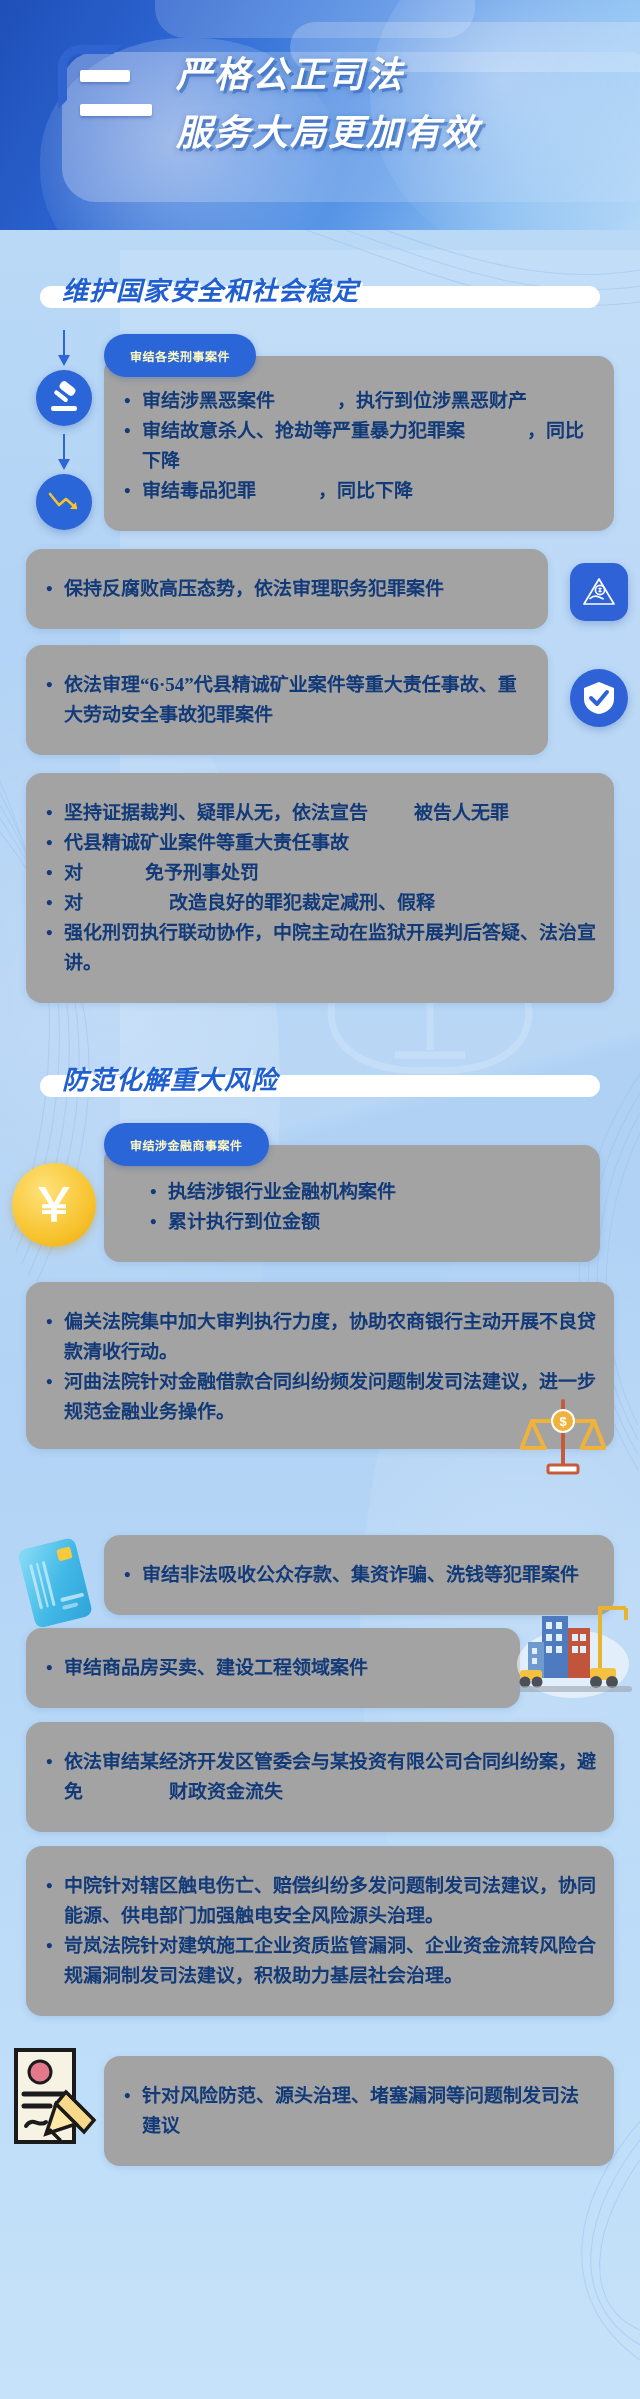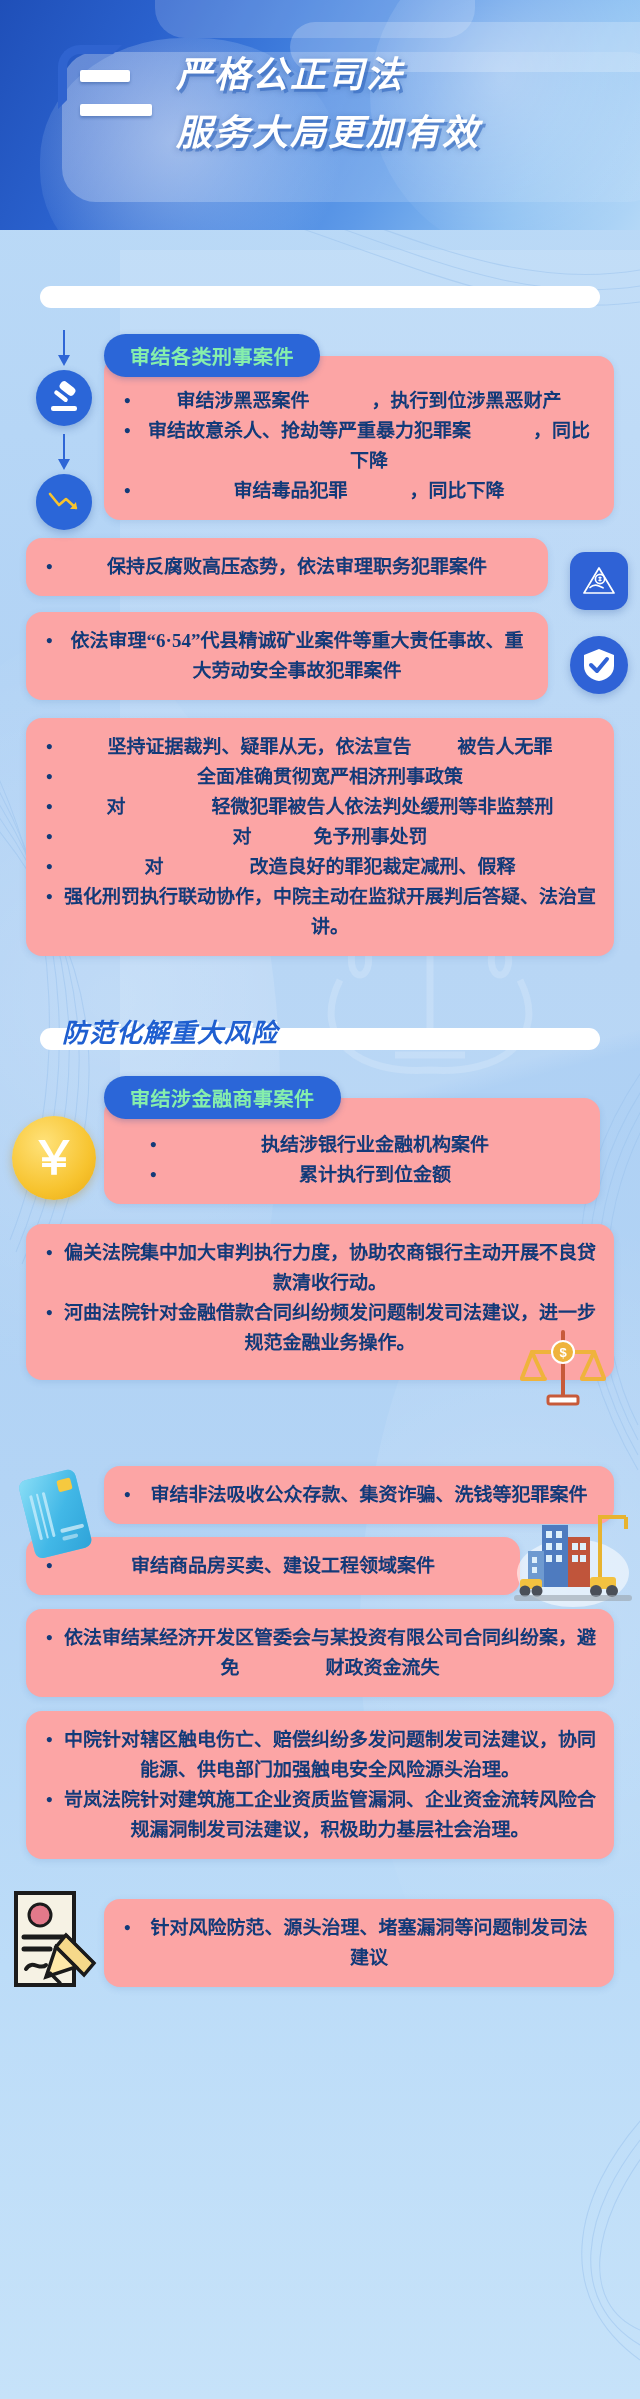--- a/index.html
+++ b/index.html
@@ -88,46 +88,45 @@
     font-family:"Liberation Sans","DejaVu Sans",sans-serif;
     font-weight:700; font-style:italic; font-size:26px; letter-spacing:1px;
     color:#1f5fd0;
     text-shadow:2px 2px 0 rgba(255,255,255,.95);
     white-space:nowrap;
   }
 
   
   .card {
     position:relative; z-index:3;
-    background:#fca5a5; border-radius:16px;
+    background:#a3a3a3; border-radius:16px;
     box-shadow:0 2px 7px rgba(40,90,160,.14);
-    padding:14px 18px;
-    text-align:center;
+    padding:25px 18px;
   }
   .card ul { list-style:none; }
   .card li {
     position:relative; padding-left:20px;
     color:#123a79; font-weight:700;
     font-size:19px; line-height:30px;
     text-indent:0;
   }
   .card li::before {
     content:"•"; position:absolute; left:2px; top:0;
     color:#123a79; font-size:19px; line-height:30px;
   }
   .blank { display:inline-block; width:62px; }
   .blank.s { width:46px; }
   .blank.l { width:86px; }
 
   .pill {
     position:absolute; z-index:5; left:84px; top:-22px;
-    background:#2b66d8; color:#86efac; border-radius:22px;
-    padding:7px 26px;
+    background:#2b66d8; color:#fef9c3; border-radius:22px;
+    padding:13px 26px;
     font-family:"Liberation Sans","DejaVu Sans",sans-serif;
-    font-weight:700; font-size:20px; letter-spacing:.5px;
+    font-weight:700; font-size:12px; letter-spacing:.5px;
     box-shadow:0 2px 6px rgba(25,70,150,.28);
     white-space:nowrap;
   }
 
   
   .rail { position:absolute; z-index:4; left:36px; }
   .arrow-down { width:2px; height:34px; background:#2f66d6; margin:0 auto; position:relative; }
   .arrow-down::after {
     content:""; position:absolute; left:-5px; bottom:-2px;
     border-left:6px solid transparent; border-right:6px solid transparent; border-top:11px solid #2f66d6;
@@ -214,20 +213,21 @@
   <div class="hdr-title">
     <div>严格公正司法</div>
     <div>服务大局更加有效</div>
   </div>
 </div>
 
 <div style="position:relative;z-index:3;margin-top:40px">
 
   <div class="sec-head">
     <div class="bar"></div>
+    <div class="txt">维护国家安全和社会稳定</div>
   </div>
 
   <div class="rail" style="top:60px">
     <div class="arrow-down"></div>
     <div class="circ" style="margin-top:6px">
       <svg width="34" height="34" viewBox="0 0 34 34">
         <g fill="#fff">
           <rect x="4" y="25" width="26" height="5" rx="2.2"></rect>
           <rect x="12" y="3" width="17" height="9" rx="4" transform="rotate(38 20.5 7.5)"></rect>
           <rect x="6" y="13" width="16" height="4.4" rx="2.2" transform="rotate(38 14 15.2)"></rect>
@@ -283,22 +283,21 @@
         <path d="M17 2 L32 8 V19 C32 28 24 33 17 34 C10 33 2 28 2 19 V8 Z" fill="#fff"></path>
         <polyline points="9,18 15,24 25,12" fill="none" stroke="#2f62d6" stroke-width="4" stroke-linecap="round" stroke-linejoin="round"></polyline>
       </svg>
     </div>
   </div>
 
   <div style="position:relative;margin:18px 26px 0 26px">
     <div class="card">
       <ul>
         <li>坚持证据裁判、疑罪从无，依法宣告<span class="blank s"></span>被告人无罪</li>
-        <li>全面准确贯彻宽严相济刑事政策</li>
-        <li>对<span class="blank l"></span>轻微犯罪被告人依法判处缓刑等非监禁刑</li>
+        <li>代县精诚矿业案件等重大责任事故</li>
         <li>对<span class="blank"></span>免予刑事处罚</li>
         <li>对<span class="blank l"></span>改造良好的罪犯裁定减刑、假释</li>
         <li>强化刑罚执行联动协作，中院主动在监狱开展判后答疑、法治宣讲。</li>
       </ul>
     </div>
   </div>
 </div>
 
 <div style="position:relative;z-index:3;margin-top:56px">
 

